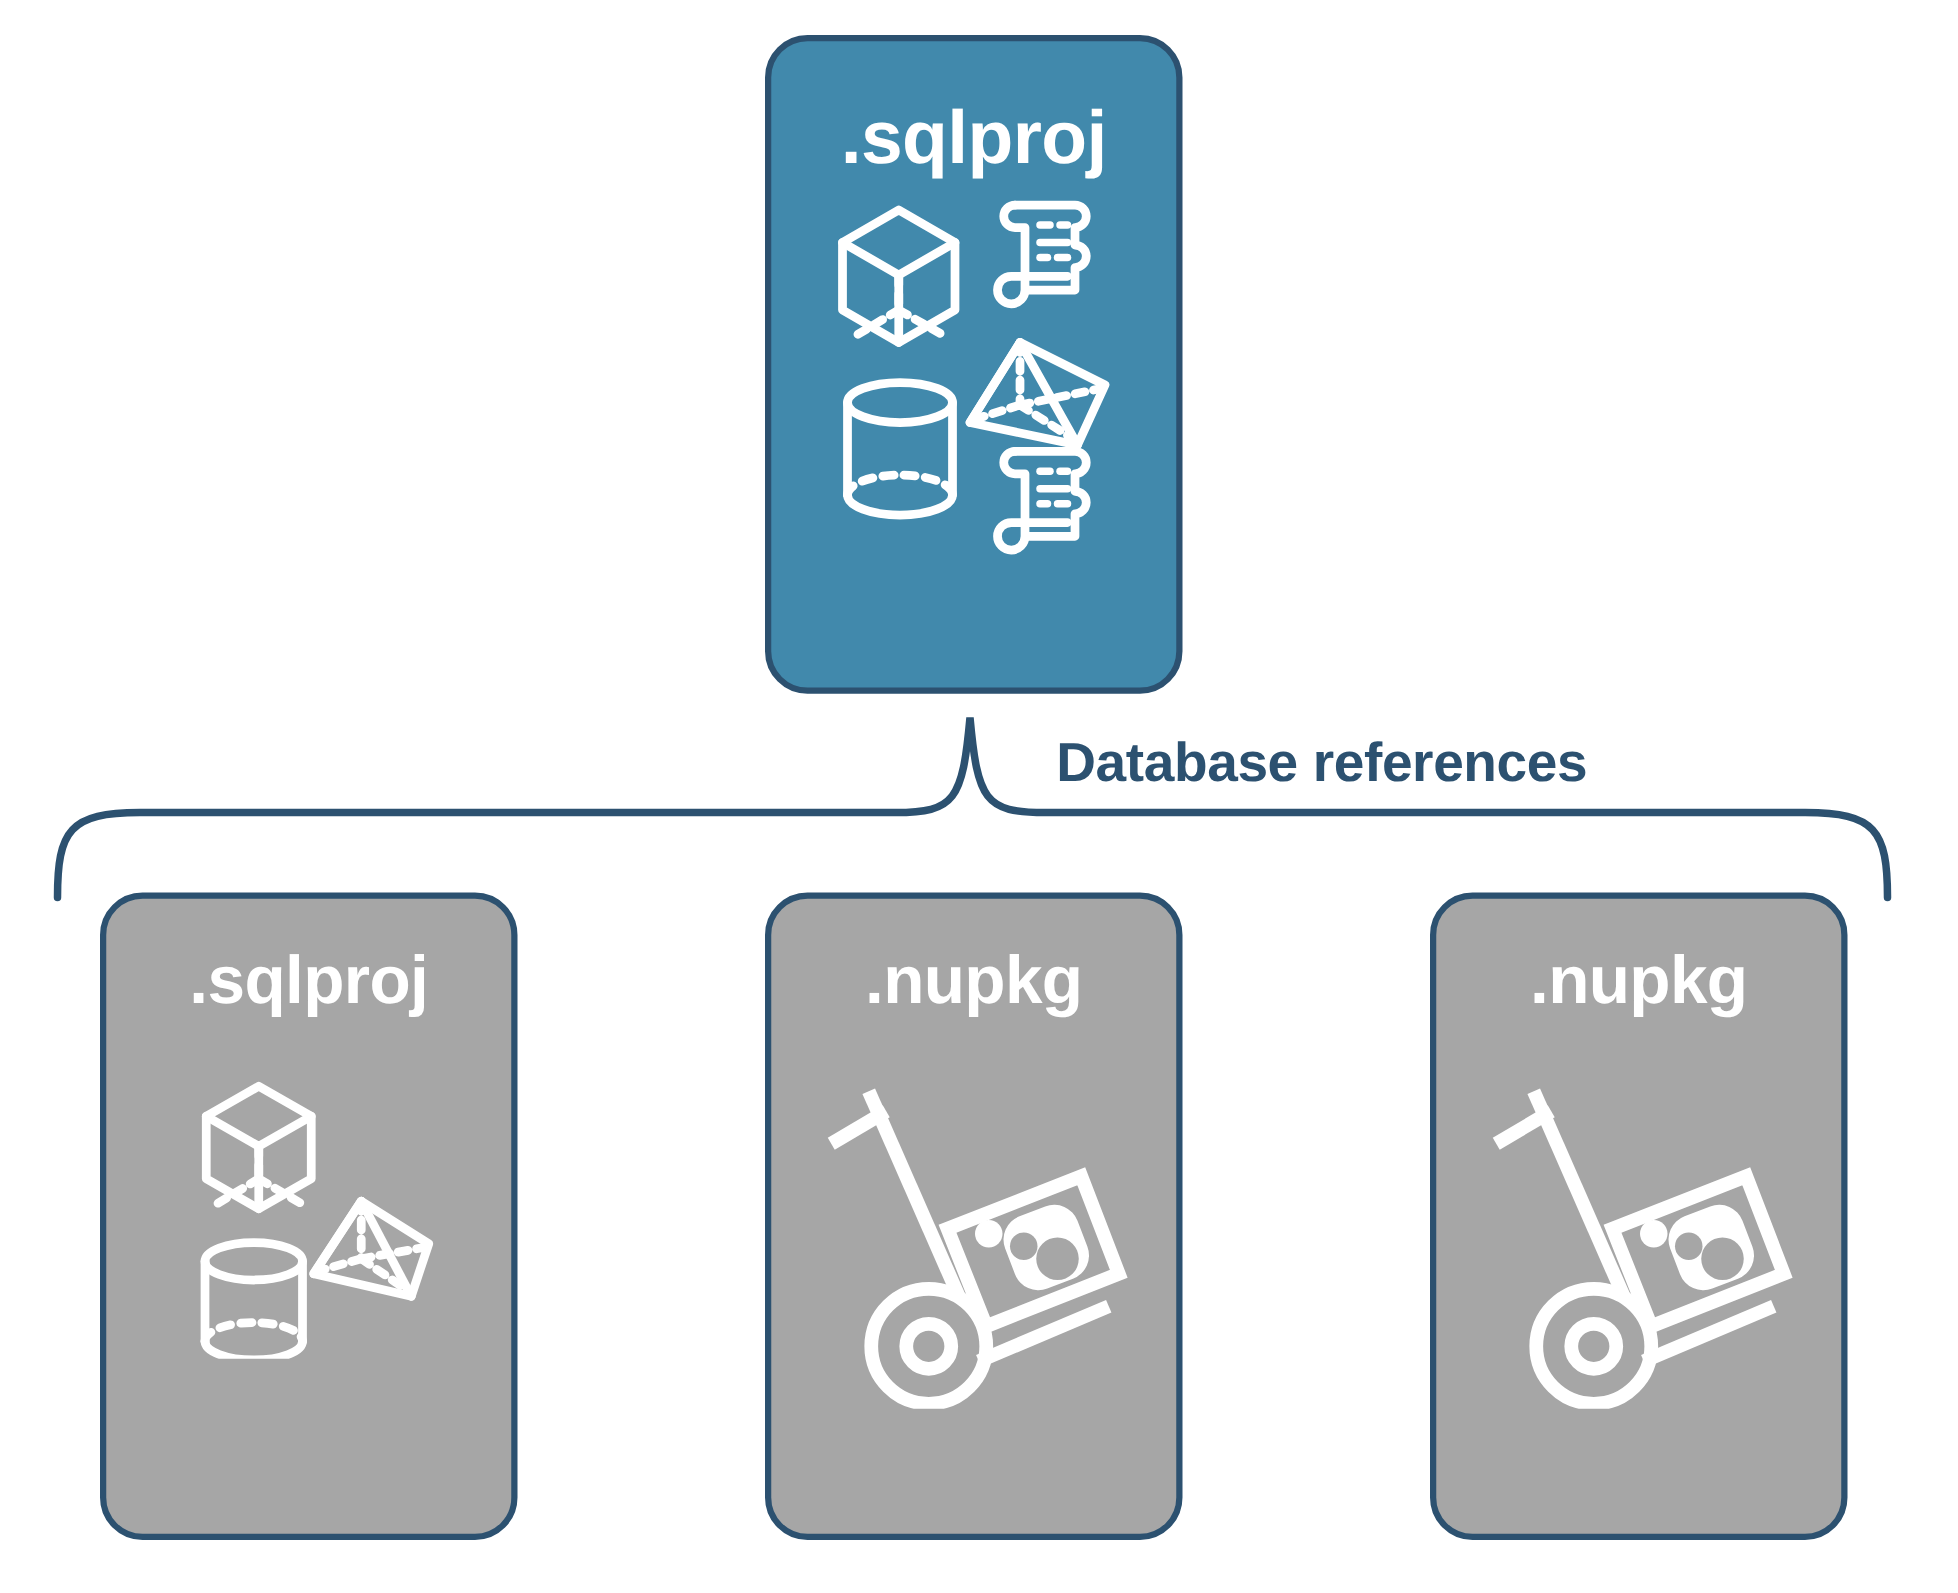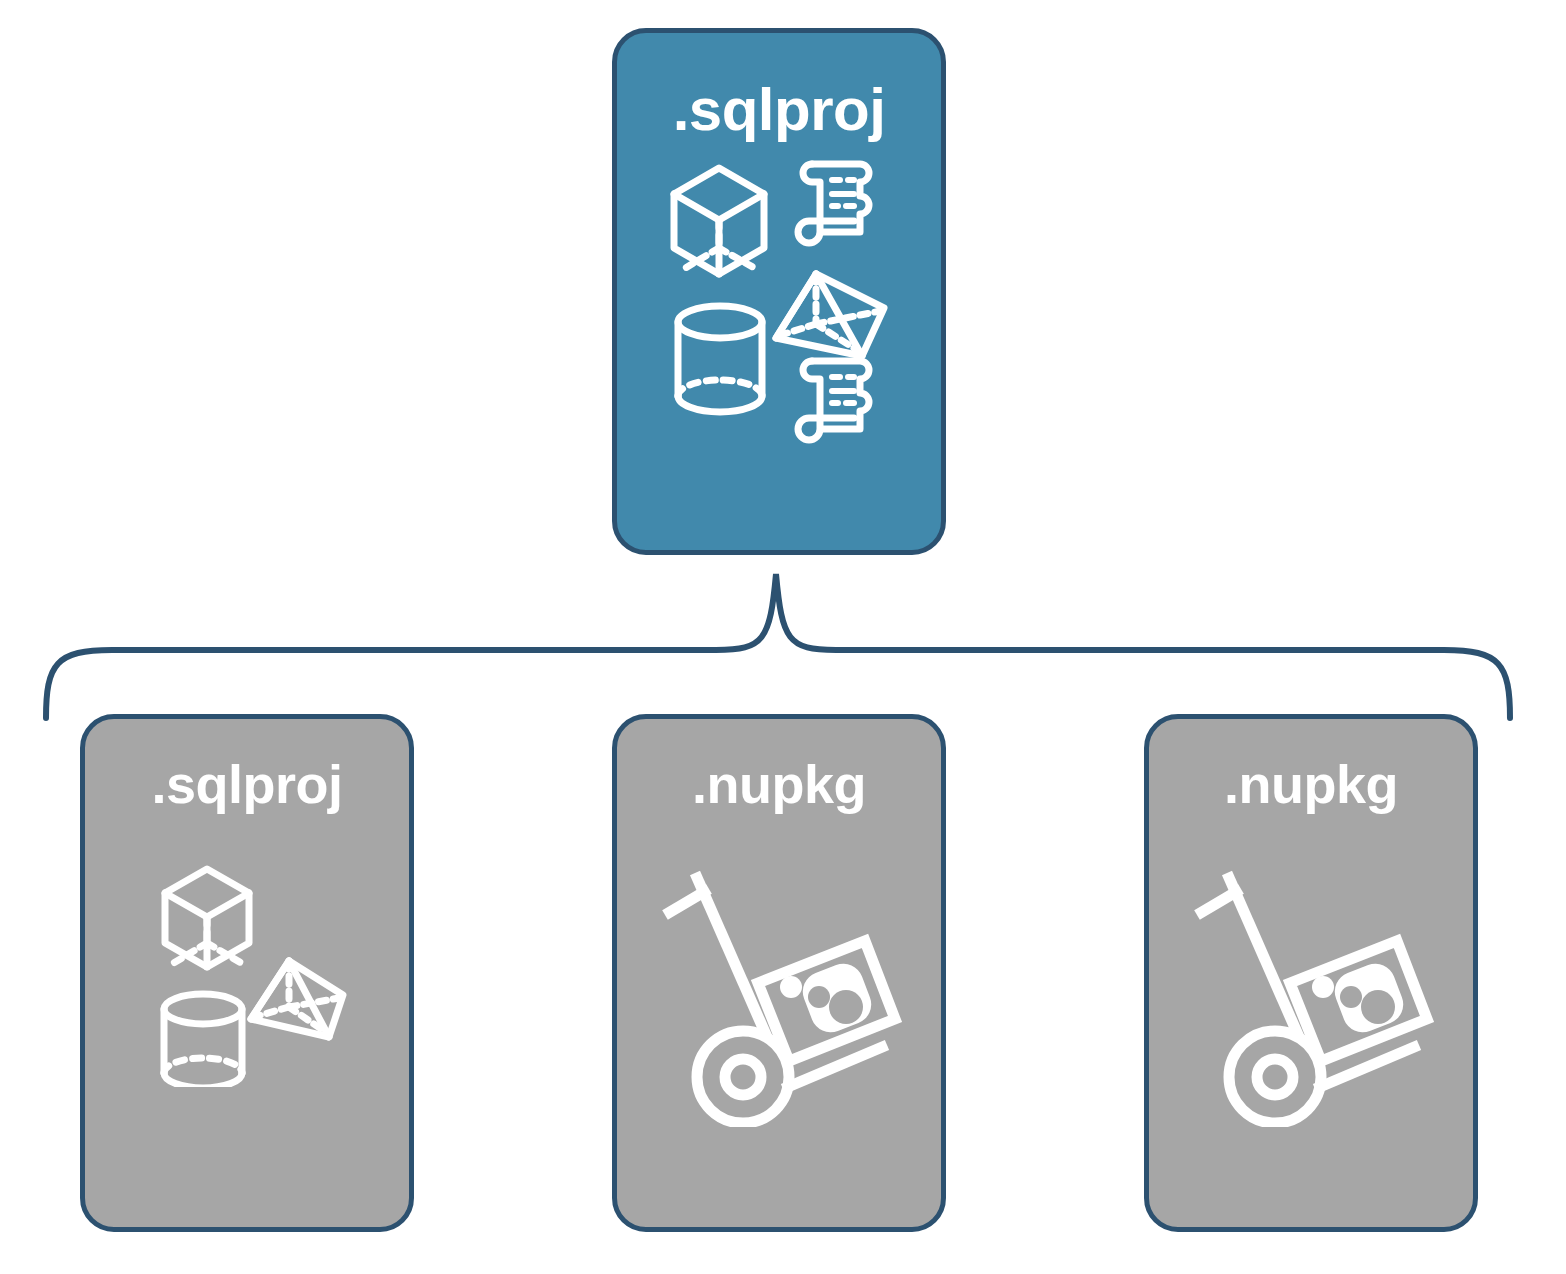--- a/index.html
+++ b/index.html
@@ -174,20 +174,21 @@
   <svg id="brace-layer" viewBox="0 0 1566 1274">
     <path d="M46 718
              C46 664 56 650 112 650
              L716 650
              C764 650 770 640 776 574
              C782 640 788 650 836 650
              L1444 650
              C1500 650 1510 664 1510 718" fill="none" stroke="#2C5170" stroke-width="6" stroke-linecap="round"></path>
   </svg>
 
+  <div class="brace-label">Database references</div>
 
   <div class="node node-child child-1">
     <div class="node-title">.sqlproj</div>
     <div class="node-art sqlproj-art">
       <svg width="200" height="230" viewBox="0 0 200 230" fill="none" stroke="#ffffff" stroke-width="7" stroke-linecap="round" stroke-linejoin="round">
         <g>
           <path d="M18 36 L60 12 L102 36 L102 86 L60 110 L18 86 Z"></path>
           <path d="M18 36 L60 60 L102 36"></path>
           <path d="M60 60 L60 110"></path>
           <path d="M60 60 L60 86" stroke-dasharray="8 7"></path>

